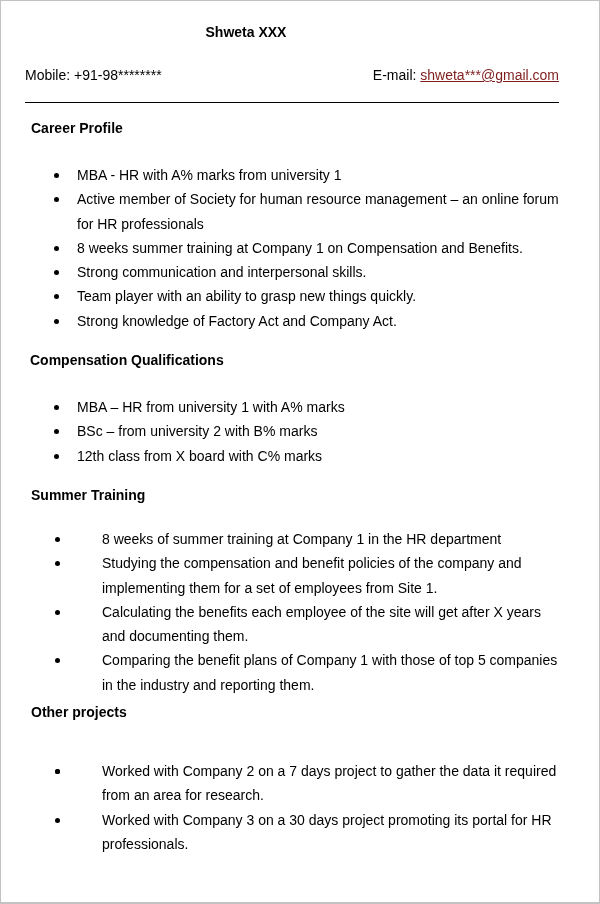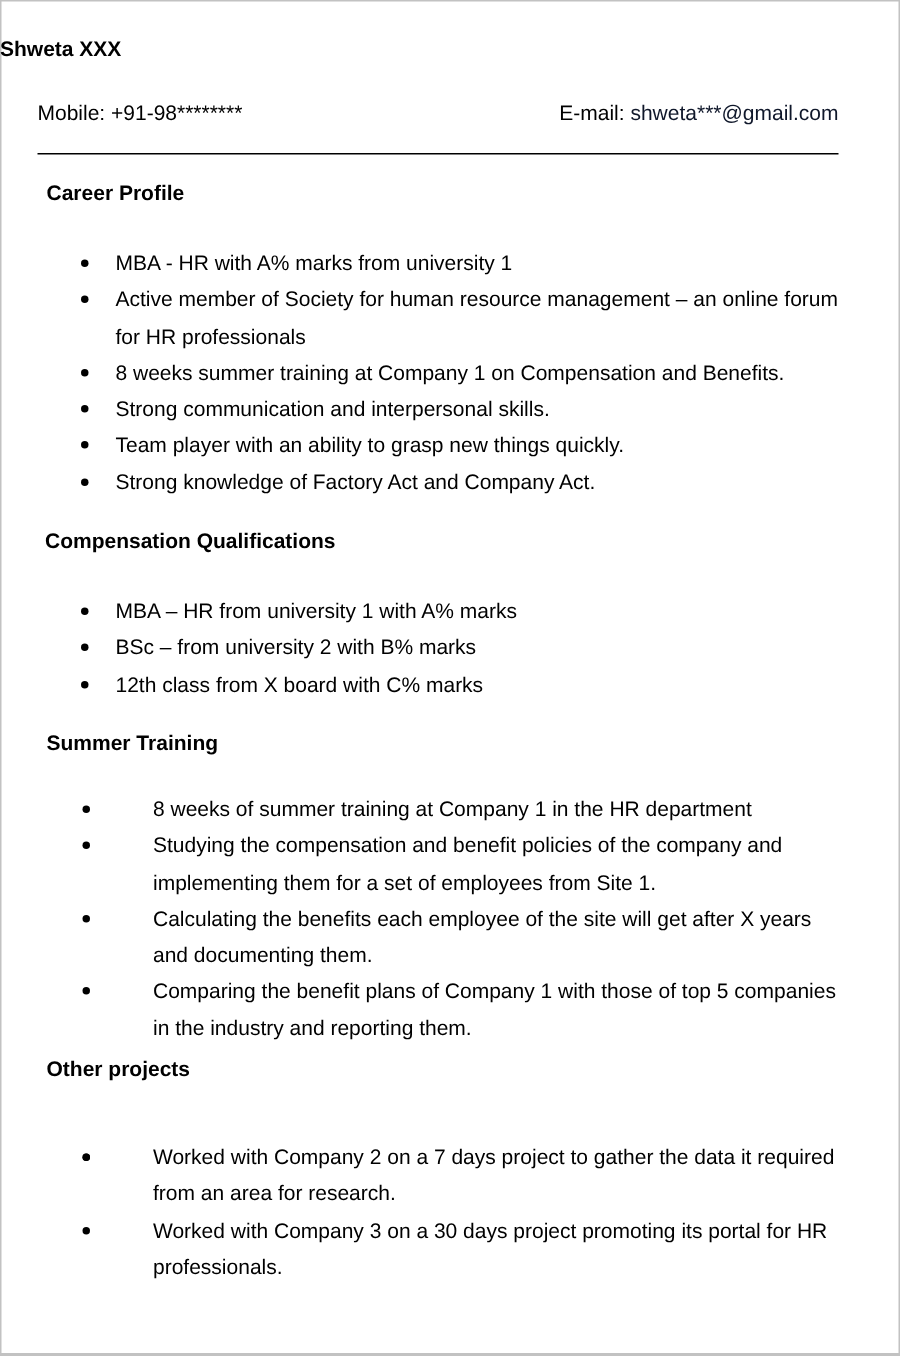--- a/index.html
+++ b/index.html
@@ -22,20 +22,21 @@
       height: 902px;
       border: 1px solid #c2c2c2;
       border-bottom-width: 2px;
       height: 901px;
     }
     .title {
       position: absolute;
       top: 22px;
       left: 0;
       width: 492px;
+      text-align: center;
       font-weight: bold;
       font-size: 14px;
       line-height: 20px;
     }
     .contact-row {
       position: absolute;
       top: 65px;
       left: 25px;
       width: 534px;
       font-size: 14px;
@@ -45,21 +46,22 @@
       position: absolute;
       left: 0;
       top: 0;
     }
     .contact-row .email {
       position: absolute;
       right: 0;
       top: 0;
     }
     .contact-row .email a {
-      color: #0f172a;
+      color: #7f1d1d;
+      text-decoration: underline;
     }
     .rule {
       position: absolute;
       top: 102px;
       left: 25px;
       width: 534px;
       height: 0;
       border-top: 1px solid #000000;
     }
     .section-heading {

